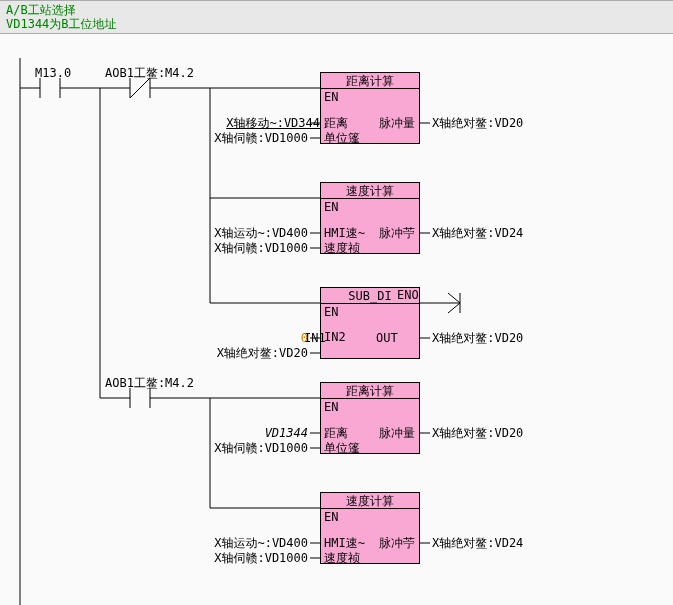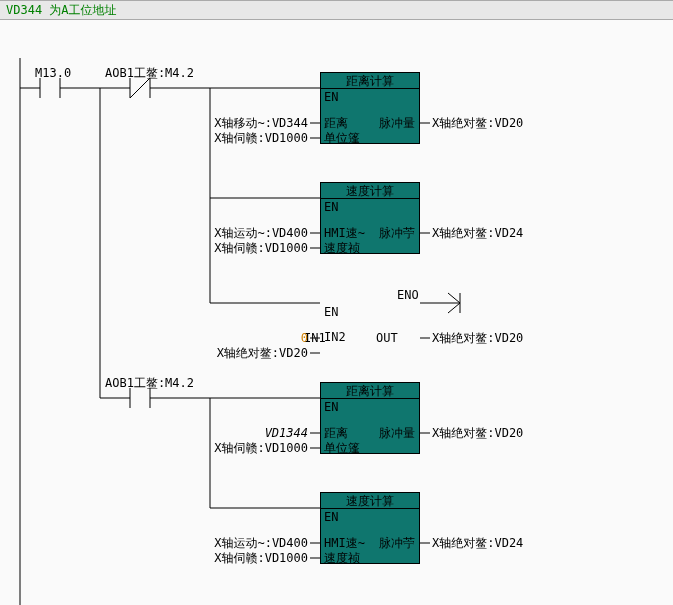--- a/index.html
+++ b/index.html
@@ -34,21 +34,21 @@
       color: #000;
       white-space: nowrap;
       font-size: 12px;
       line-height: 14px;
     }
     .lbl.right { text-align: right; }
     .orange { color: #d08000; }
     .box {
       position: absolute;
       border: 1px solid #000;
-      background: #0f766e;
+      background: #f9a8d4;
     }
     .box-title {
       text-align: center;
       border-bottom: 1px solid #000;
       font-size: 12px;
       line-height: 16px;
       height: 16px;
     }
     svg.wires {
       position: absolute;
@@ -56,21 +56,22 @@
       left: 0;
       width: 673px;
       height: 555px;
     }
     line { stroke: #000; stroke-width: 1; }
   </style>
 </head>
 <body>
 
 <div class="header-bar">
-  <div>VD344 为A工位地址</div>
+  <div>A/B工站选择</div>
+  <div>VD1344为B工位地址</div>
 </div>
 
 <div class="diagram">
 
   <svg class="wires">
 
     <line x1="20" y1="0" x2="20" y2="555"></line>
 
     <line x1="20" y1="30" x2="40" y2="30"></line>
 
@@ -144,35 +145,38 @@
   <div class="lbl" style="left:105px; top:8px;">AOB1工鳌:M4.2</div>
   <div class="lbl" style="left:105px; top:318px;">AOB1工鳌:M4.2</div>
 
   <div class="box" style="left:320px; top:14px; width:100px; height:72px;">
     <div class="box-title">距离计算</div>
   </div>
   <div class="lbl" style="left:324px; top:32px;">EN</div>
   <div class="lbl" style="left:324px; top:58px;">距离</div>
   <div class="lbl" style="left:324px; top:73px;">单位篷</div>
   <div class="lbl" style="left:379px; top:58px;">脉冲量</div>
-  <div class="lbl right" style="left:200px; top:58px; width:108px;">X轴移动~:VD344</div>
+  <div class="lbl right" style="left:212px; top:58px; width:108px;text-decoration:underline;">X轴移动~:VD344</div>
   <div class="lbl right" style="left:200px; top:73px; width:108px;">X轴伺赣:VD1000</div>
   <div class="lbl" style="left:432px; top:58px;">X轴绝对鳌:VD20</div>
 
   <div class="box" style="left:320px; top:124px; width:100px; height:72px;">
     <div class="box-title">速度计算</div>
   </div>
   <div class="lbl" style="left:324px; top:142px;">EN</div>
   <div class="lbl" style="left:324px; top:168px;">HMI速~</div>
   <div class="lbl" style="left:324px; top:183px;">速度祯</div>
   <div class="lbl" style="left:379px; top:168px;">脉冲苧</div>
   <div class="lbl right" style="left:200px; top:168px; width:108px;">X轴运动~:VD400</div>
   <div class="lbl right" style="left:200px; top:183px; width:108px;">X轴伺赣:VD1000</div>
   <div class="lbl" style="left:432px; top:168px;">X轴绝对鳌:VD24</div>
 
+  <div class="box" style="left:320px; top:229px; width:100px; height:72px;">
+    <div class="box-title">SUB_DI</div>
+  </div>
   <div class="lbl" style="left:324px; top:247px;">EN</div>
   <div class="lbl" style="left:397px; top:230px;">ENO</div>
   <div class="lbl" style="left:304px; top:273px;">IN1</div>
   <div class="lbl" style="left:324px; top:272px;">IN2</div>
   <div class="lbl" style="left:376px; top:273px;">OUT</div>
   <div class="lbl orange right" style="left:290px; top:273px; width:18px;">0</div>
   <div class="lbl right" style="left:200px; top:288px; width:108px;">X轴绝对鳌:VD20</div>
   <div class="lbl" style="left:432px; top:273px;">X轴绝对鳌:VD20</div>
 
   <div class="box" style="left:320px; top:324px; width:100px; height:72px;">

